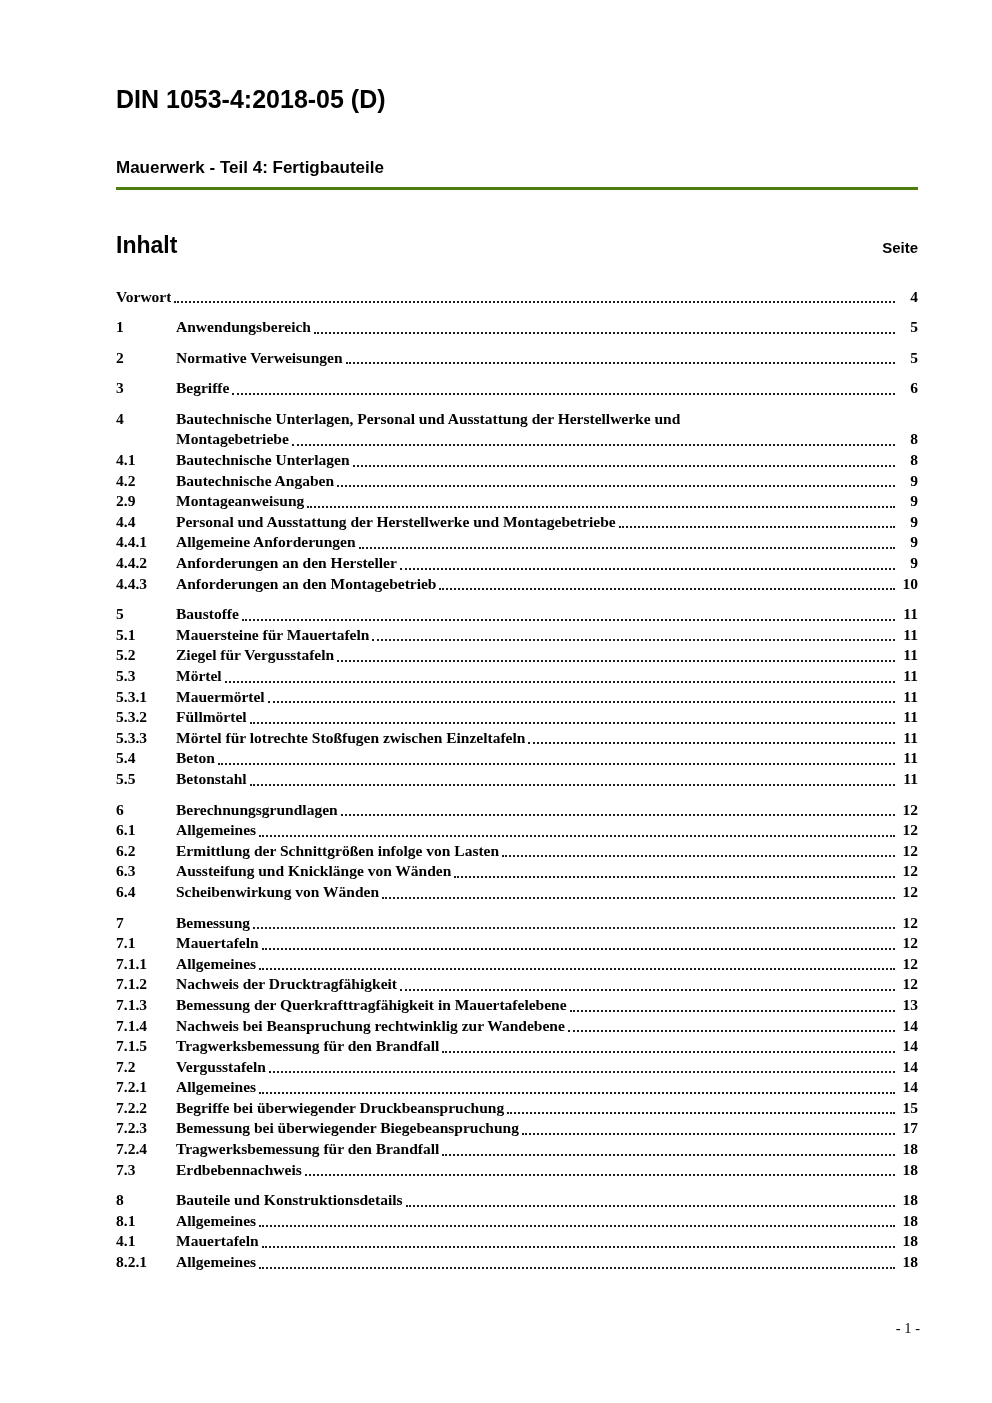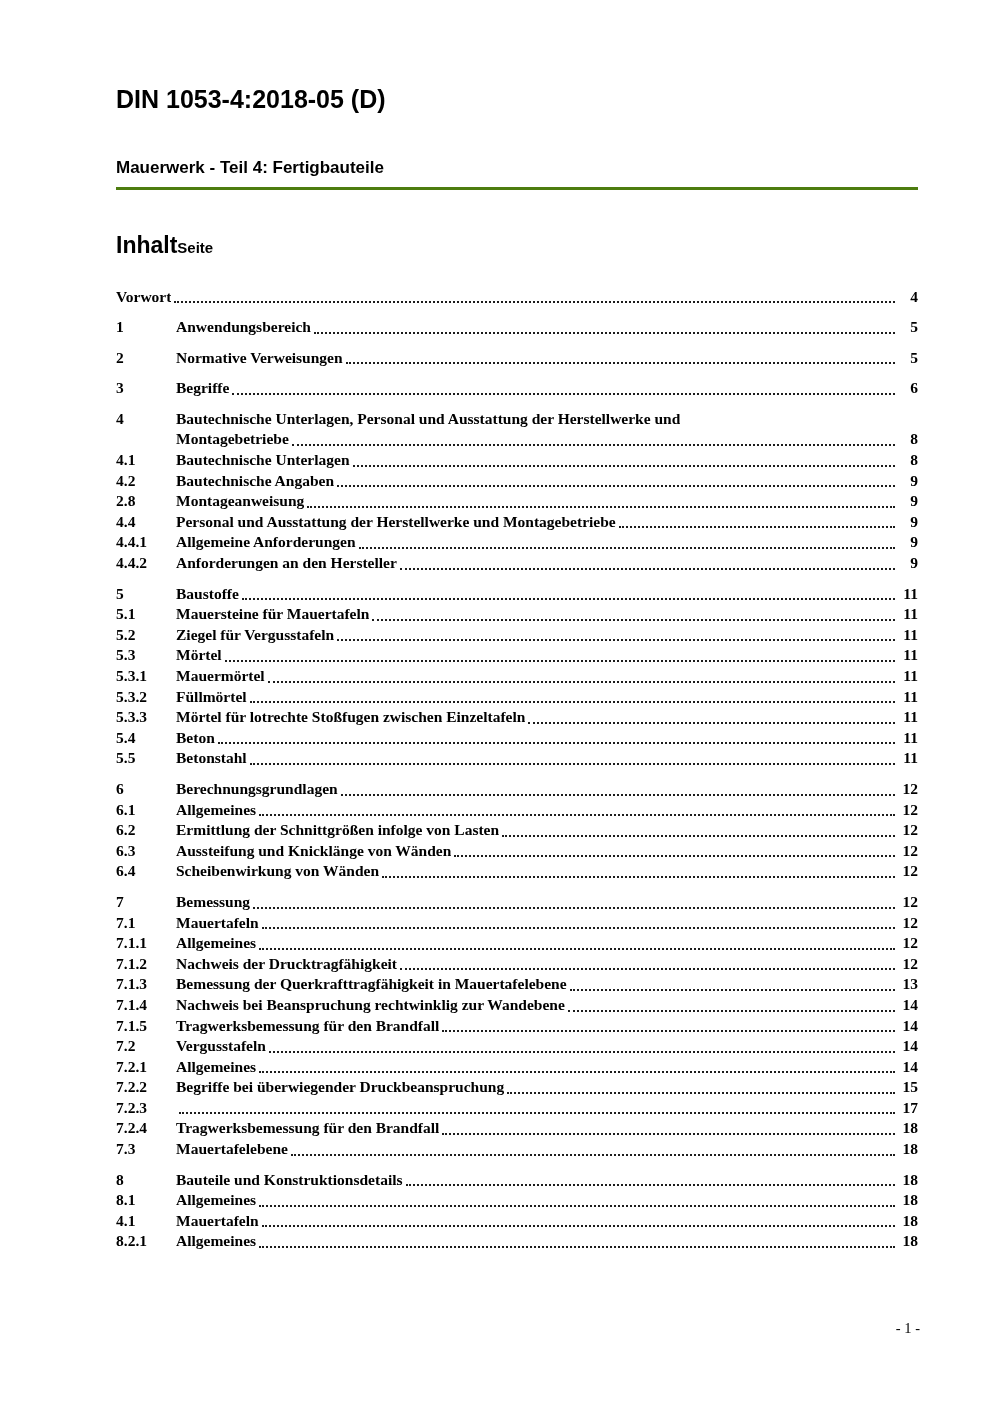--- a/index.html
+++ b/index.html
@@ -24,21 +24,21 @@
   .doc-subtitle {
     font-family: "Liberation Sans", sans-serif;
     font-weight: bold;
     font-size: 17px;
     margin-top: 44px;
     padding-bottom: 9px;
     border-bottom: 3px solid #4d7c0f;
   }
   .toc-header {
     display: flex;
-    justify-content: flex-start;
+    justify-content: space-between;
     align-items: flex-end;
     margin-top: 44px;
     font-family: "Liberation Sans", sans-serif;
     font-weight: bold;
   }
   .toc-heading { font-size: 23px; line-height: 1; }
   .seite-label { font-size: 15px; line-height: 1.2; }
   .toc-list {
     margin-top: 30px;
     font-weight: bold;
@@ -123,21 +123,21 @@
         <span class="dots"></span>
         <span class="pg">8</span>
       </div>
       <div class="toc-row">
         <span class="num">4.2</span>
         <span class="title">Bautechnische Angaben</span>
         <span class="dots"></span>
         <span class="pg">9</span>
       </div>
       <div class="toc-row">
-        <span class="num">2.8</span>
+        <span class="num">2.9</span>
         <span class="title">Montageanweisung</span>
         <span class="dots"></span>
         <span class="pg">9</span>
       </div>
       <div class="toc-row">
         <span class="num">4.4</span>
         <span class="title">Personal und Ausstattung der Herstellwerke und Montagebetriebe</span>
         <span class="dots"></span>
         <span class="pg">9</span>
       </div>
@@ -146,20 +146,26 @@
         <span class="title">Allgemeine Anforderungen</span>
         <span class="dots"></span>
         <span class="pg">9</span>
       </div>
       <div class="toc-row">
         <span class="num">4.4.2</span>
         <span class="title">Anforderungen an den Hersteller</span>
         <span class="dots"></span>
         <span class="pg">9</span>
       </div>
+      <div class="toc-row">
+        <span class="num">4.4.3</span>
+        <span class="title">Anforderungen an den Montagebetrieb</span>
+        <span class="dots"></span>
+        <span class="pg">10</span>
+      </div>
       <div class="toc-row gap">
         <span class="num">5</span>
         <span class="title">Baustoffe</span>
         <span class="dots"></span>
         <span class="pg">11</span>
       </div>
       <div class="toc-row">
         <span class="num">5.1</span>
         <span class="title">Mauersteine für Mauertafeln</span>
         <span class="dots"></span>
@@ -292,32 +298,33 @@
         <span class="pg">14</span>
       </div>
       <div class="toc-row">
         <span class="num">7.2.2</span>
         <span class="title">Begriffe bei überwiegender Druckbeanspruchung</span>
         <span class="dots"></span>
         <span class="pg">15</span>
       </div>
       <div class="toc-row">
         <span class="num">7.2.3</span>
+        <span class="title">Bemessung bei überwiegender Biegebeanspruchung</span>
         <span class="dots"></span>
         <span class="pg">17</span>
       </div>
       <div class="toc-row">
         <span class="num">7.2.4</span>
         <span class="title">Tragwerksbemessung für den Brandfall</span>
         <span class="dots"></span>
         <span class="pg">18</span>
       </div>
       <div class="toc-row">
         <span class="num">7.3</span>
-        <span class="title">Mauertafelebene</span>
+        <span class="title">Erdbebennachweis</span>
         <span class="dots"></span>
         <span class="pg">18</span>
       </div>
       <div class="toc-row gap">
         <span class="num">8</span>
         <span class="title">Bauteile und Konstruktionsdetails</span>
         <span class="dots"></span>
         <span class="pg">18</span>
       </div>
       <div class="toc-row">

